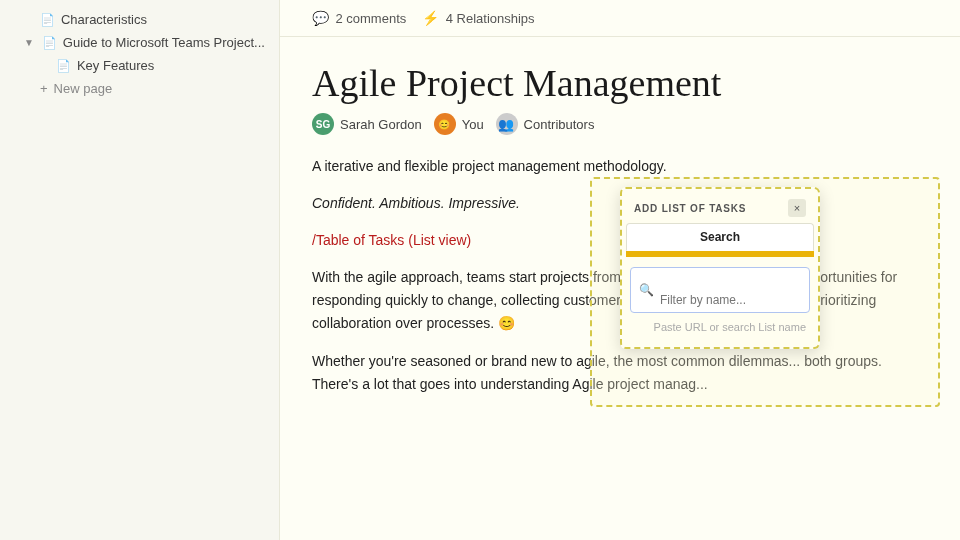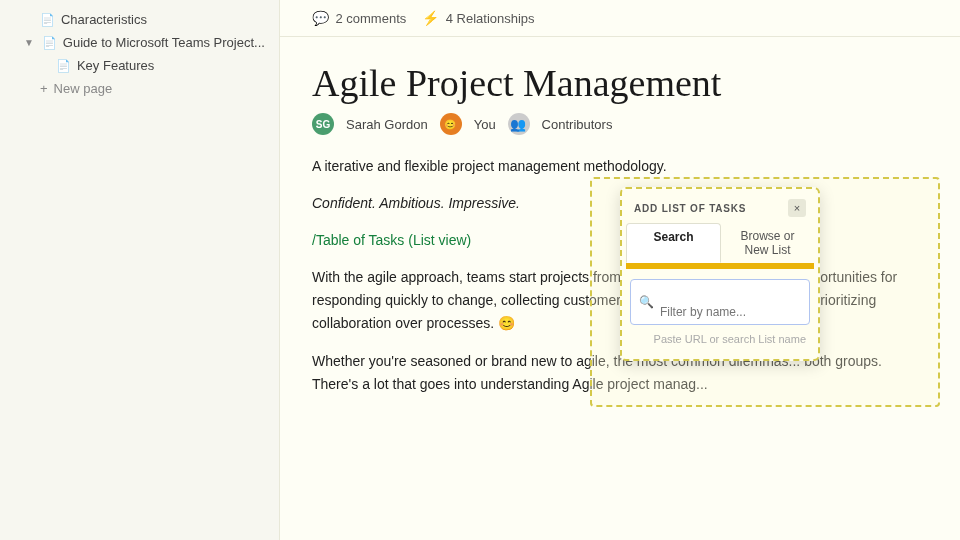--- a/index.html
+++ b/index.html
@@ -84,21 +84,21 @@
 
     .authors-row {
       display: flex;
       align-items: center;
       gap: 12px;
       margin-bottom: 20px;
     }
     .author-item {
       display: flex;
       align-items: center;
-      gap: 12px;
+      gap: 6px;
       font-size: 13px;
       color: #444;
       cursor: pointer;
     }
     .avatar {
       width: 22px;
       height: 22px;
       border-radius: 50%;
       display: flex;
       align-items: center;
@@ -123,21 +123,21 @@
     .body-text {
       font-size: 14px;
       line-height: 1.65;
       color: #222;
       max-width: 600px;
     }
 
     .body-text p { margin-bottom: 14px; }
 
     .italic-text { font-style: italic; font-weight: 500; }
-    .task-list-ref { color: #15803d; font-size: 14px; }
+    .task-list-ref { color: #b91c1c; font-size: 14px; }
 
     .modal {
       position: absolute;
       top: 150px;
       left: 340px;
       width: 200px;
       background: #fffef0;
       border: 2px dashed #d4c84a;
       border-radius: 6px;
       box-shadow: 0 4px 16px rgba(0,0,0,0.15);
@@ -313,23 +313,20 @@
         <span class="modal-title">ADD LIST OF TASKS</span>
         <div class="modal-close">
           <span>×</span>
         </div>
       </div>
 
       <div class="modal-tabs">
         <div class="modal-tab active">
           <span>Search</span>
         </div>
-        <div class="modal-tab">
-          <span>Browse or New List</span>
-        </div>
       </div>
 
       <div class="modal-body">
         <div class="search-box">
           <span style="color:#aaa; font-size:12px;">🔍</span>
           <input type="text" placeholder="Filter by name..." style="">
         </div>
         <div class="search-hint">Paste URL or search List name</div>
       </div>
     </div>

